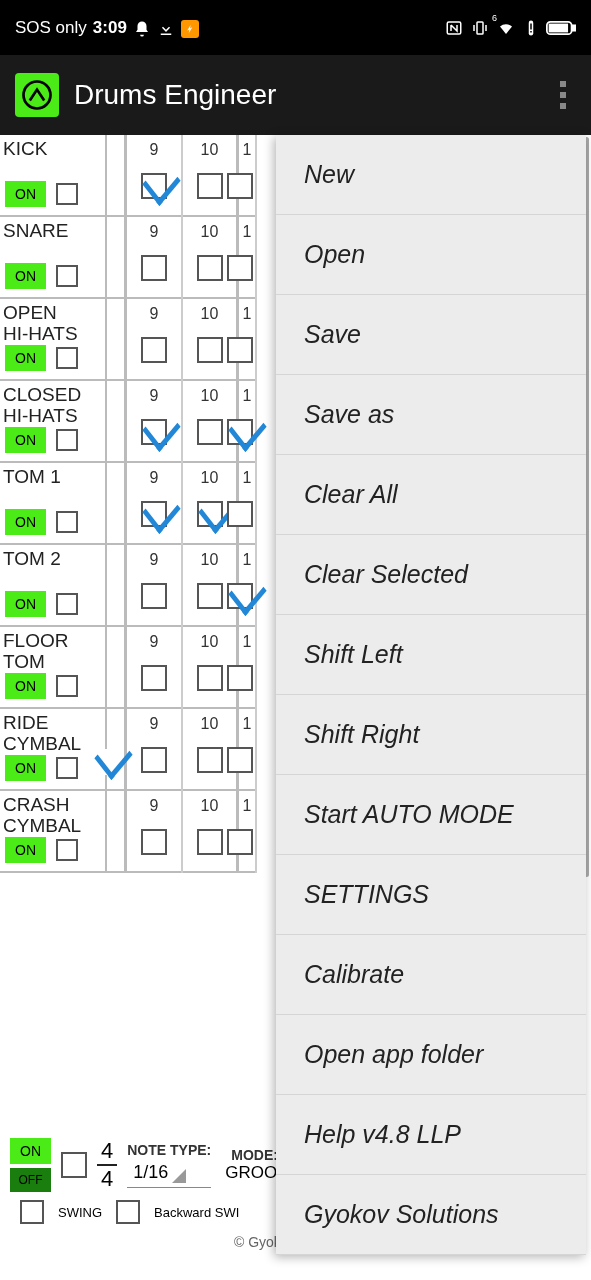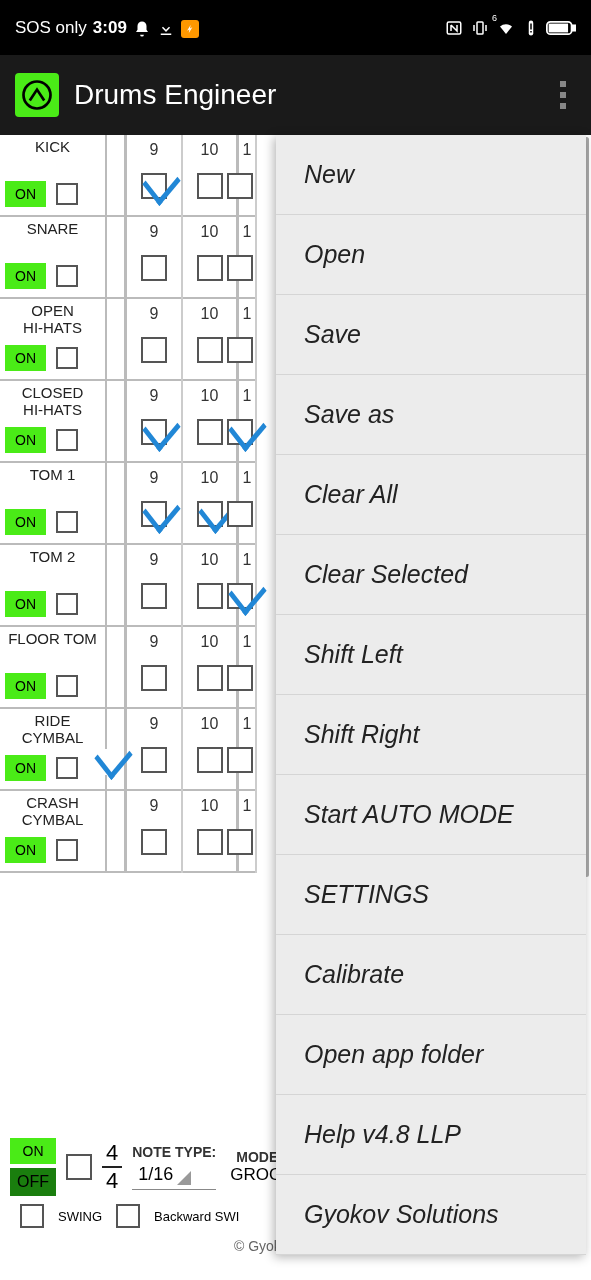--- a/index.html
+++ b/index.html
@@ -15,38 +15,38 @@
 .app-logo { width: 44px; height: 44px; background: #4aeb17; border-radius: 4px; display: flex; align-items: center; justify-content: center; }
 .app-title { color: #fff; font-size: 28px; font-weight: 400; }
 .menu-dots { display: flex; flex-direction: column; gap: 5px; padding: 10px; }
 .menu-dot { width: 6px; height: 6px; background: #888; }
 
 .main-content { position: relative; height: calc(100% - 135px); }
 
 .grid-area { display: flex; }
 .track-labels { width: 105px; }
 .track-row { height: 82px; border-bottom: 2px solid #bbb; display: flex; flex-direction: column; justify-content: space-between; padding: 4px 0 8px 0; }
-.track-name { font-size: 15px; text-align: center; color: #222; line-height: 1.1; padding: 0 3px; white-space: pre-line; }
+.track-name { font-size: 19px; color: #222; line-height: 1.1; padding: 0 3px; white-space: pre-line; }
 .track-controls { display: flex; align-items: center; gap: 10px; padding-left: 5px; }
 .on-button { background: #4aeb17; color: #000; font-size: 14px; padding: 5px 10px; border: none; font-weight: 500; }
 .track-checkbox { width: 22px; height: 22px; border: 2px solid #555; background: #fff; }
 
 .grid-cells { display: flex; border-left: 2px solid #bbb; position: relative; }
 .grid-spacer { width: 20px; border-right: 3px solid #bbb; }
 .grid-col { width: 56px; border-right: 2px solid #ccc; }
 .grid-col.thick { border-right: 3px solid #bbb; }
 .grid-cell { height: 82px; display: flex; flex-direction: column; align-items: center; justify-content: flex-start; padding-top: 6px; border-bottom: 2px solid #bbb; gap: 14px; }
 .cell-num { font-size: 16px; color: #333; }
 .cell-box { width: 26px; height: 26px; border: 2px solid #555; background: #fff; position: relative; }
 .cell-box.checked::after { content: ""; position: absolute; top: -6px; left: 2px; width: 28px; height: 22px; border-left: 5px solid #2187d6; border-bottom: 5px solid #2187d6; transform: rotate(-50deg) skewX(-12deg); }
 
 .bottom-bar { position: absolute; bottom: 0; left: 0; right: 0; height: 150px; background: #fff; }
 .bottom-row1 { display: flex; align-items: center; gap: 10px; padding: 8px 10px; }
 .on-off-stack { display: flex; flex-direction: column; gap: 4px; }
-.off-button { background: #1a7e0e; color: #000; font-size: 16px; padding: 5px 7px; border: none; font-weight: 500; }
+.off-button { background: #1a7e0e; color: #000; font-size: 12px; padding: 5px 7px; border: none; font-weight: 500; }
 .big-checkbox { width: 26px; height: 26px; border: 2px solid #555; }
 .time-sig { display: flex; flex-direction: column; align-items: center; font-size: 22px; }
 .time-sig .top { border-bottom: 2px solid #222; padding: 0 4px; }
 .time-sig .bot { padding: 0 4px; }
 .note-label { font-size: 14px; font-weight: 600; color: #333; }
 .note-select { display: flex; align-items: flex-end; gap: 4px; border-bottom: 1px solid #888; padding: 4px 6px; }
 .note-val { font-size: 18px; }
 .dropdown-tri { width: 0; height: 0; border-left: 14px solid transparent; border-bottom: 14px solid #999; }
 .mode-label { font-size: 14px; font-weight: 600; color: #333; margin-left: 10px; }
 .mode-val { font-size: 17px; margin-left: 4px; }

